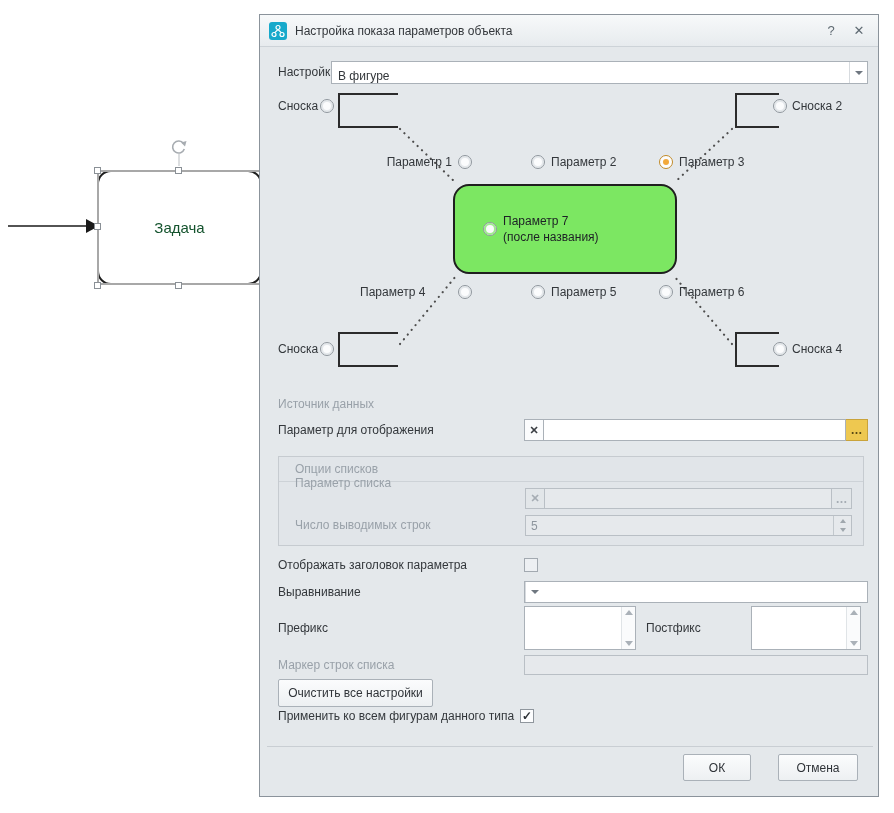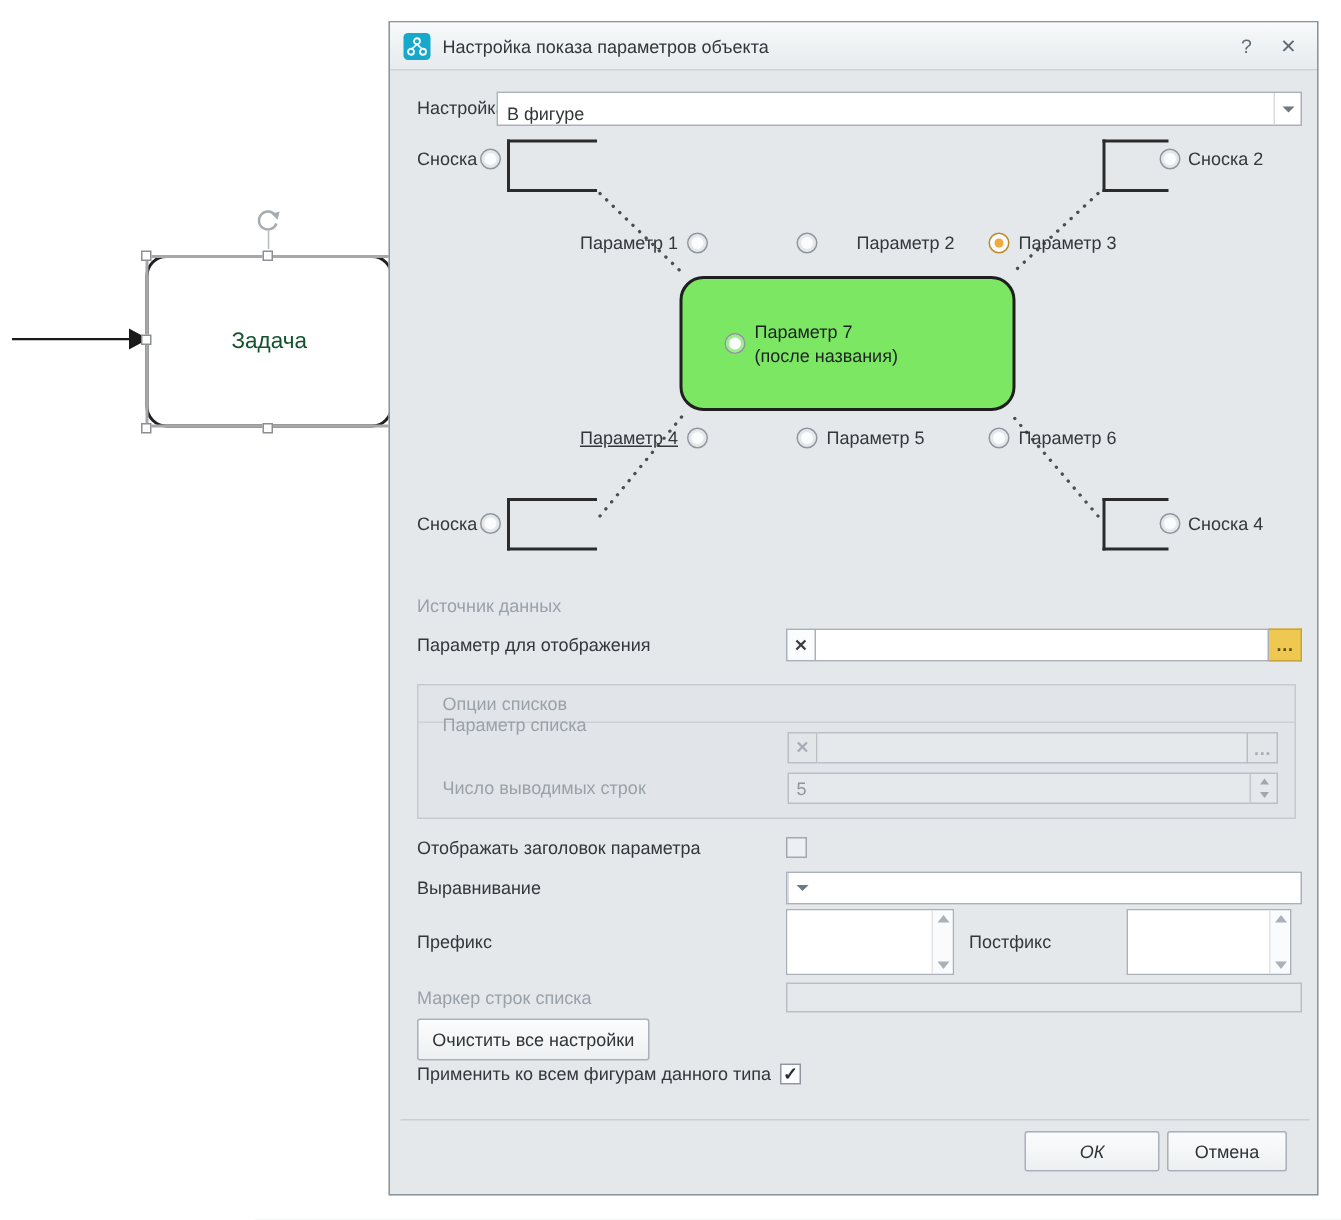--- a/index.html
+++ b/index.html
@@ -128,35 +128,35 @@
     <div class="radio" style="left:60px;top:84px;"></div>
     <div class="brk" style="left:78px;top:78px;width:60px;height:35px;"></div>
 
     <div class="brk" style="left:475px;top:78px;width:44px;height:35px;"></div>
     <div class="radio" style="left:513px;top:84px;"></div>
     <div class="lbl" style="left:532px;top:84px;line-height:14px;">Сноска 2</div>
 
     <div class="lbl" style="left:100px;top:140px;width:92px;text-align:right;line-height:14px;">Параметр 1</div>
     <div class="radio" style="left:198px;top:140px;"></div>
     <div class="radio" style="left:271px;top:140px;"></div>
-    <div class="lbl" style="left:291px;top:140px;line-height:14px;margin-left:20px;">Параметр 2</div>
+    <div class="lbl" style="left:291px;top:140px;line-height:14px;">Параметр 2</div>
     <div class="radio sel" style="left:399px;top:140px;">
       <span class="dot" style="background: rgb(242, 169, 59);"></span>
     </div>
     <div class="lbl" style="left:419px;top:140px;line-height:14px;">Параметр 3</div>
 
     <div class="green" style="background: rgb(124, 231, 98);">
       <div class="radio" style="left:28px;top:36px;box-shadow:inset 0 0 0 2px #9fee8d;"></div>
       <div class="g-text">
         <div>Параметр 7</div>
         <div>(после названия)</div>
       </div>
     </div>
 
-    <div class="lbl" style="left:100px;top:270px;width:92px;text-align:right;line-height:14px;text-decoration:underline;">Параметр 4</div>
+    <div class="lbl" style="left:100px;top:270px;width:92px;text-align:left;line-height:14px;">Параметр 4</div>
     <div class="radio" style="left:198px;top:270px;"></div>
     <div class="radio" style="left:271px;top:270px;"></div>
     <div class="lbl" style="left:291px;top:270px;line-height:14px;">Параметр 5</div>
     <div class="radio" style="left:399px;top:270px;"></div>
     <div class="lbl" style="left:419px;top:270px;line-height:14px;">Параметр 6</div>
 
     <div class="lbl" style="left:18px;top:327px;line-height:14px;">Сноска 3</div>
     <div class="radio" style="left:60px;top:327px;"></div>
     <div class="brk" style="left:78px;top:317px;width:60px;height:35px;"></div>
 
@@ -230,16 +230,16 @@
     <div class="btn" style="left:18px;top:664px;width:155px;height:28px;">Очистить все настройки</div>
 
     <div class="aprow">
       <span>Применить ко всем фигурам данного типа</span>
       <span class="chk on">
         <span>✓</span>
       </span>
     </div>
 
     <div class="sepline"></div>
-    <div class="btn" style="left:423px;top:739px;width:90px;height:27px;font-style:italic;">ОК</div>
+    <div class="btn" style="left:423px;top:739px;width:68px;height:27px;">ОК</div>
     <div class="btn" style="left:518px;top:739px;width:80px;height:27px;">Отмена</div>
   </div>
 </div>
 
 </body></html>

